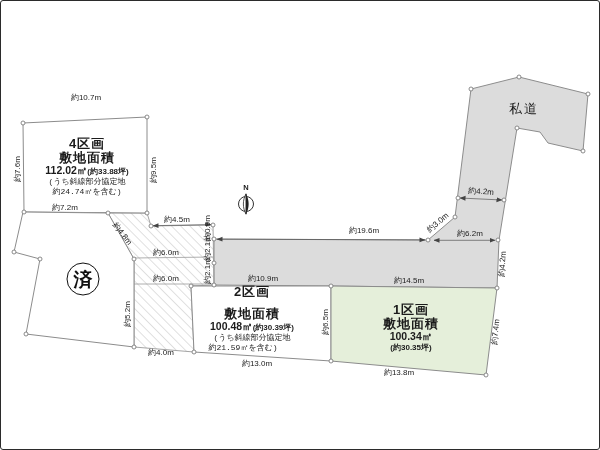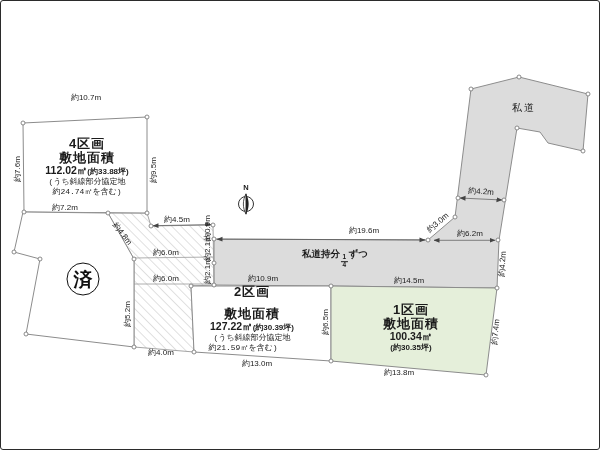--- a/index.html
+++ b/index.html
@@ -10,21 +10,21 @@
   }
   .frame svg{position:absolute;left:0;top:0;}
   .lbl{
     position:absolute;transform:translate(-50%,-50%);
     font-size:8px;color:#1b1b1b;white-space:nowrap;line-height:1;
   }
   .title{font-size:13px;font-weight:bold;letter-spacing:1px;}
   .bignum{font-size:10.5px;font-weight:bold;text-align:right;}
   .subnum{font-size:8px;font-weight:bold;}
   .note{font-size:8px;font-family:Liberation Mono, monospace;}
-  .roadname{font-size:10px;letter-spacing:2px;}
+  .roadname{font-size:13px;letter-spacing:2px;}
   .north{font-size:7.5px;font-weight:bold;}
   .stamp{
     position:absolute;left:82px;top:278px;transform:translate(-50%,-50%);
     width:31px;height:31px;border:1.7px solid #101010;border-radius:50%;
     display:flex;align-items:center;justify-content:center;
     font-size:19px;font-weight:bold;color:#101010;
   }
   .frac{display:inline-flex;flex-direction:column;align-items:center;
     font-size:6.5px;line-height:1.05;vertical-align:-2px;margin:0 1px;font-weight:bold;}
   .frac .fnum{border-bottom:0.8px solid #1b1b1b;padding:0 1.5px;}
@@ -113,38 +113,32 @@
   <span class="lbl north" style="left:245px;top:187px">N</span>
 
   <span class="lbl title" style="left:86px;top:142px">4区画</span>
   <span class="lbl title" style="left:86px;top:156px">敷地面積</span>
   <span class="lbl" style="left:86px;top:169px"><span class="bignum">112.02㎡</span><span class="subnum">(約33.88坪)</span></span>
   <span class="lbl note" style="left:86px;top:181px">(うち斜線部分協定地</span>
   <span class="lbl note" style="left:86px;top:191px">約24.74㎡を含む)</span>
 
   <span class="lbl title" style="left:251px;top:290px">2区画</span>
   <span class="lbl title" style="left:251px;top:312px">敷地面積</span>
-  <span class="lbl" style="left:251px;top:325px"><span class="bignum">127.22㎡</span><span class="subnum">(約30.39坪)</span></span>
+  <span class="lbl" style="left:251px;top:325px"><span class="bignum">100.48㎡</span><span class="subnum">(約30.39坪)</span></span>
   <span class="lbl note" style="left:251px;top:337px">(うち斜線部分協定地</span>
   <span class="lbl note" style="left:242px;top:347px">約21.59㎡を含む)</span>
 
   <span class="lbl title" style="left:410px;top:308px">1区画</span>
   <span class="lbl title" style="left:410px;top:322px">敷地面積</span>
   <span class="lbl bignum" style="left:410px;top:335px">100.34㎡</span>
   <span class="lbl subnum" style="left:410px;top:347px">(約30.35坪)</span>
 
   <span class="stamp">済</span>
 
   <span class="lbl roadname" style="left:523px;top:107px">私道</span>
-  <span class="lbl share" style="left:334px;top:258px">
-    <span>私道持分</span><span class="frac">
-        <span class="fnum">1</span>
-        <span>4</span>
-      </span><span>ずつ</span>
-  </span>
 
   <span class="lbl" style="left:85px;top:97px">約10.7m</span>
   <span class="lbl" style="left:17px;top:168px;transform:translate(-50%,-50%) rotate(-90deg)">約7.6m</span>
   <span class="lbl" style="left:153px;top:169px;transform:translate(-50%,-50%) rotate(-90deg)">約9.5m</span>
   <span class="lbl" style="left:64px;top:207px">約7.2m</span>
   <span class="lbl" style="left:176px;top:219px">約4.5m</span>
   <span class="lbl" style="left:121px;top:233px;transform:translate(-50%,-50%) rotate(52deg)">約4.8m</span>
   <span class="lbl" style="left:207px;top:227px;transform:translate(-50%,-50%) rotate(-90deg)">約0.9m</span>
   <span class="lbl" style="left:207px;top:247px;transform:translate(-50%,-50%) rotate(-90deg)">約2.1m</span>
   <span class="lbl" style="left:207px;top:270px;transform:translate(-50%,-50%) rotate(-90deg)">約2.1m</span>

